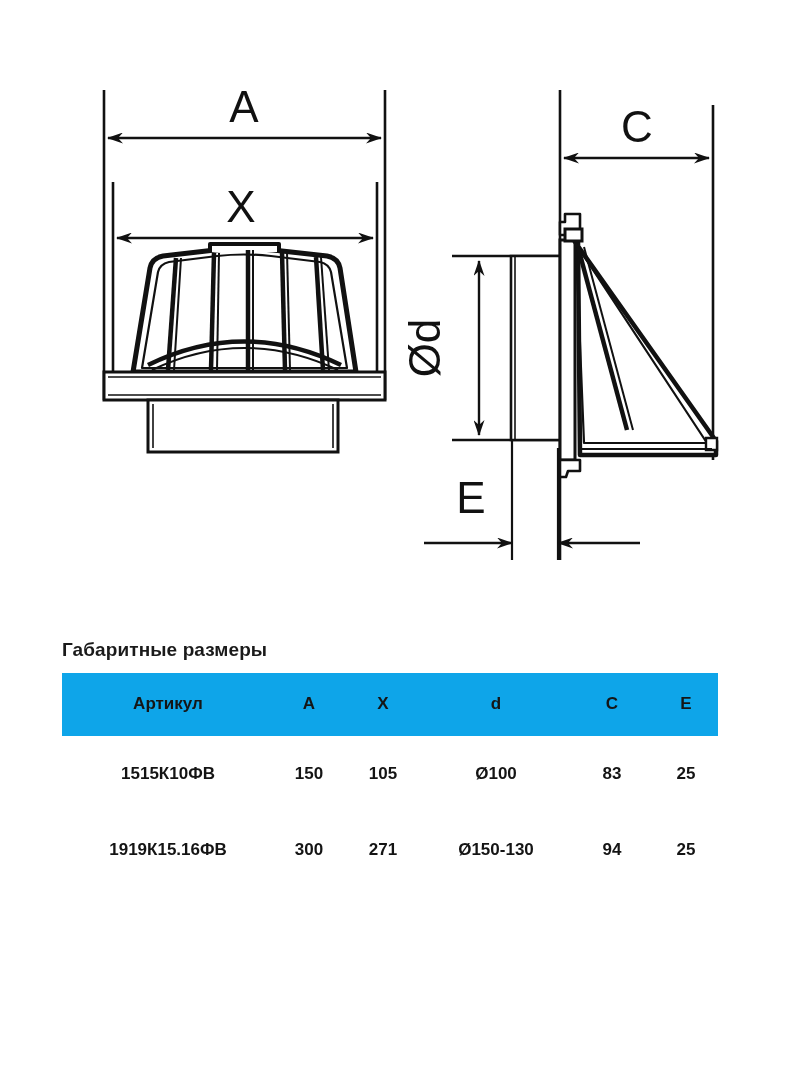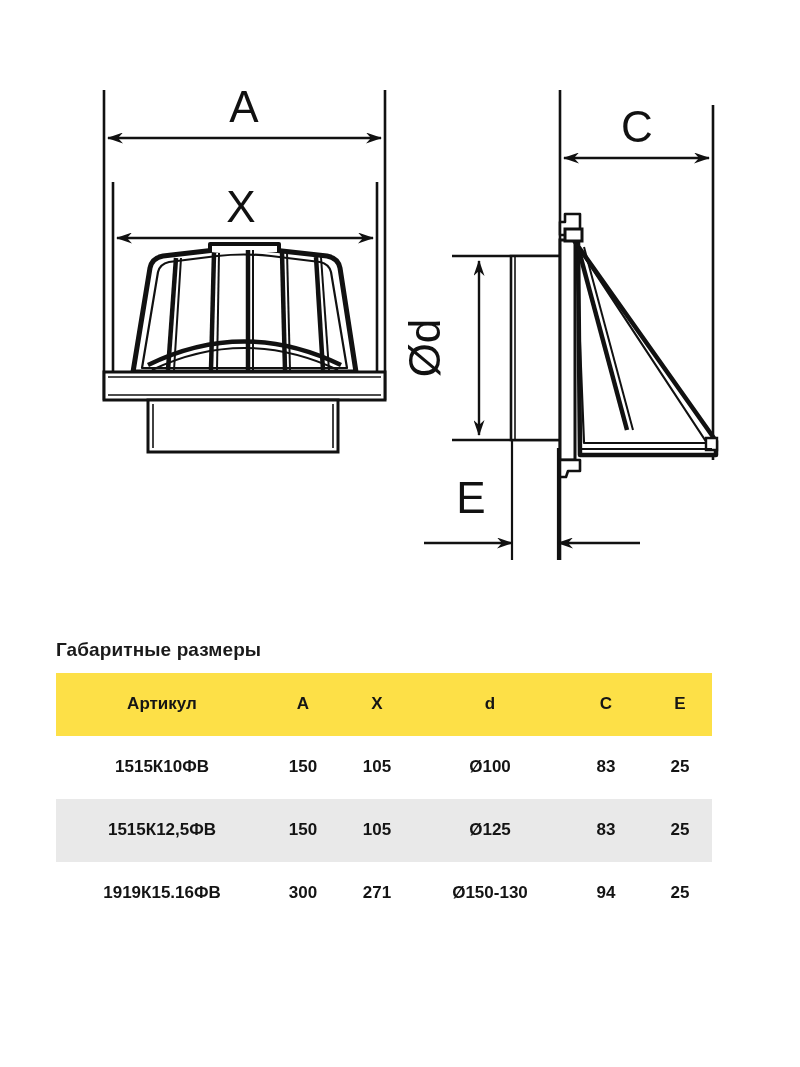--- a/index.html
+++ b/index.html
@@ -31,52 +31,52 @@
   .dim-label {
     font-family: "Liberation Sans", sans-serif;
     font-size: 44px;
     font-weight: 400;
     fill: #111111;
   }
 
   
   #spec-block {
     position: absolute;
-    left: 56px;
+    left: 62px;
     top: 640px;
     width: 656px;
   }
   #spec-title {
     font-size: 19px;
     font-weight: bold;
     color: #1a1a1a;
     letter-spacing: 0.1px;
     margin: 0 0 12px 0;
     line-height: 1.1;
   }
   #spec-table {
     border-collapse: collapse;
     width: 656px;
     table-layout: fixed;
   }
   #spec-table th {
-    background: #fde047;
+    background: #0ea5e9;
     font-size: 17px;
     font-weight: bold;
     color: #151515;
     height: 63px;
     padding: 0;
     text-align: center;
     border: none;
   }
   #spec-table td {
     font-size: 17px;
     font-weight: bold;
     color: #141414;
-    height: 63px;
+    height: 76px;
     padding: 0;
     text-align: center;
     border: none;
   }
   #spec-table tbody tr.row-alt td {
     background: #e9e9e9;
   }
   #spec-table tbody tr.row-plain td {
     background: #ffffff;
   }
@@ -215,28 +215,20 @@
     </thead>
     <tbody>
       <tr class="row-plain">
         <td>1515К10ФВ</td>
         <td>150</td>
         <td>105</td>
         <td>Ø100</td>
         <td>83</td>
         <td>25</td>
       </tr>
-      <tr class="row-alt">
-        <td>1515К12,5ФВ</td>
-        <td>150</td>
-        <td>105</td>
-        <td>Ø125</td>
-        <td>83</td>
-        <td>25</td>
-      </tr>
       <tr class="row-plain">
         <td>1919К15.16ФВ</td>
         <td>300</td>
         <td>271</td>
         <td>Ø150-130</td>
         <td>94</td>
         <td>25</td>
       </tr>
     </tbody>
   </table>

